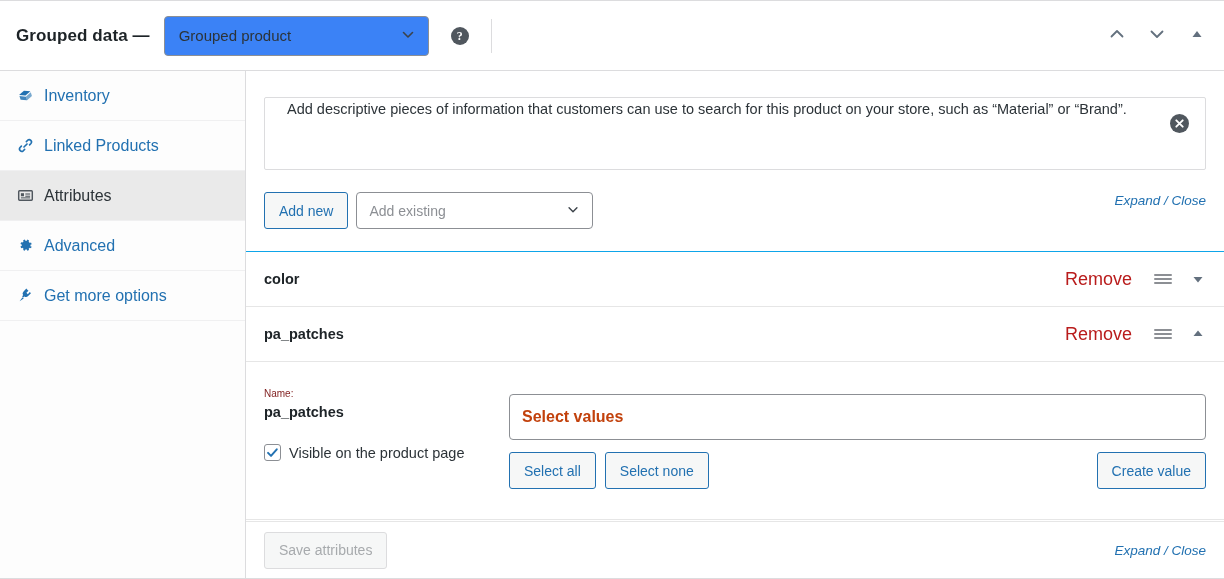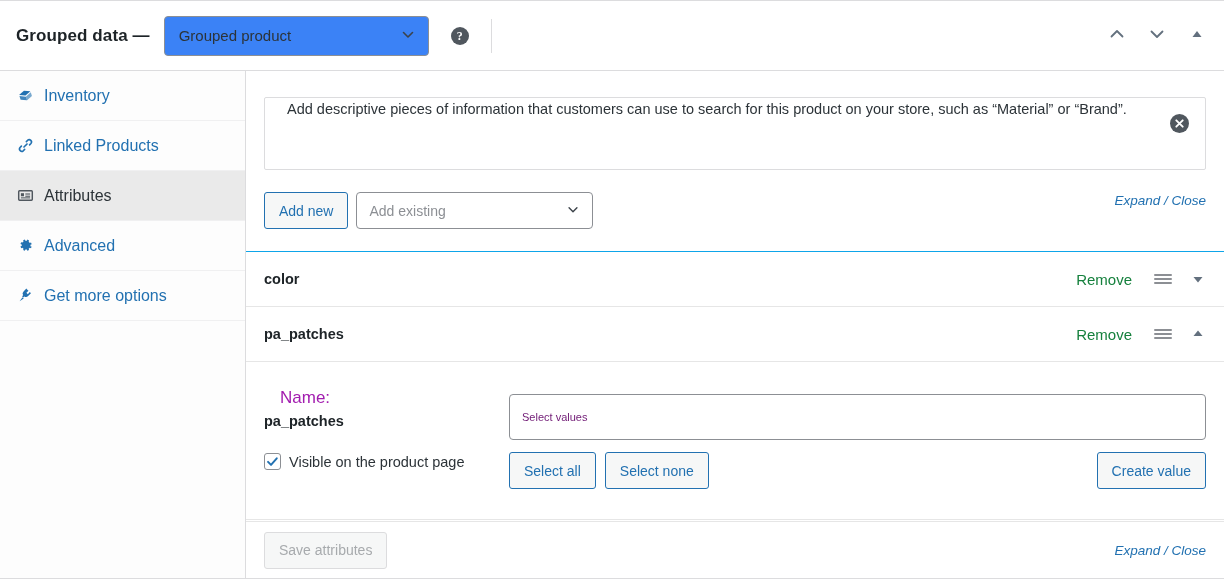--- a/index.html
+++ b/index.html
@@ -283,22 +283,22 @@
     font-size: 14.5px;
     color: #1d2327;
   }
   .attr-actions {
     margin-left: auto;
     display: flex;
     align-items: center;
     gap: 0;
   }
   .remove-link {
-    color: #15803d;
-    font-size: 15px;
+    color: #b91c1c;
+    font-size: 18px;
     text-decoration: none;
     cursor: pointer;
     margin-right: 22px;
   }
   .drag-handle {
     width: 18px;
     height: 16px;
     display: flex;
     flex-direction: column;
     justify-content: center;
@@ -325,24 +325,23 @@
     padding: 26px 18px 30px 18px;
     display: flex;
     border-bottom: 1px solid #e6e6e6;
     background: #fff;
   }
   .detail-left {
     width: 245px;
     min-width: 245px;
   }
   .detail-lbl {
-    font-size: 17px;
-    color: #a21caf;
+    font-size: 10px;
+    color: #7f1d1d;
     margin-bottom: 5px;
-    margin-left: 16px;
   }
   .detail-val {
     font-size: 14.5px;
     font-weight: 700;
     color: #1d2327;
     margin-bottom: 24px;
   }
   .vis-row {
     display: flex;
     align-items: center;
@@ -377,22 +376,23 @@
     border: 1px solid #8c8f94;
     border-radius: 4px;
     background: #fff;
     display: flex;
     align-items: center;
     padding: 0 12px;
     margin-top: 6px;
     cursor: text;
   }
   .values-placeholder {
-    color: #701a75;
-    font-size: 11px;
+    color: #c2410c;
+    font-size: 16px;
+    font-weight: bold;
   }
   .value-btns {
     display: flex;
     align-items: center;
     margin-top: 12px;
     gap: 9px;
   }
   .value-btns .spacer { flex: 1; }
   .panel-footer {
     margin-top: auto;

